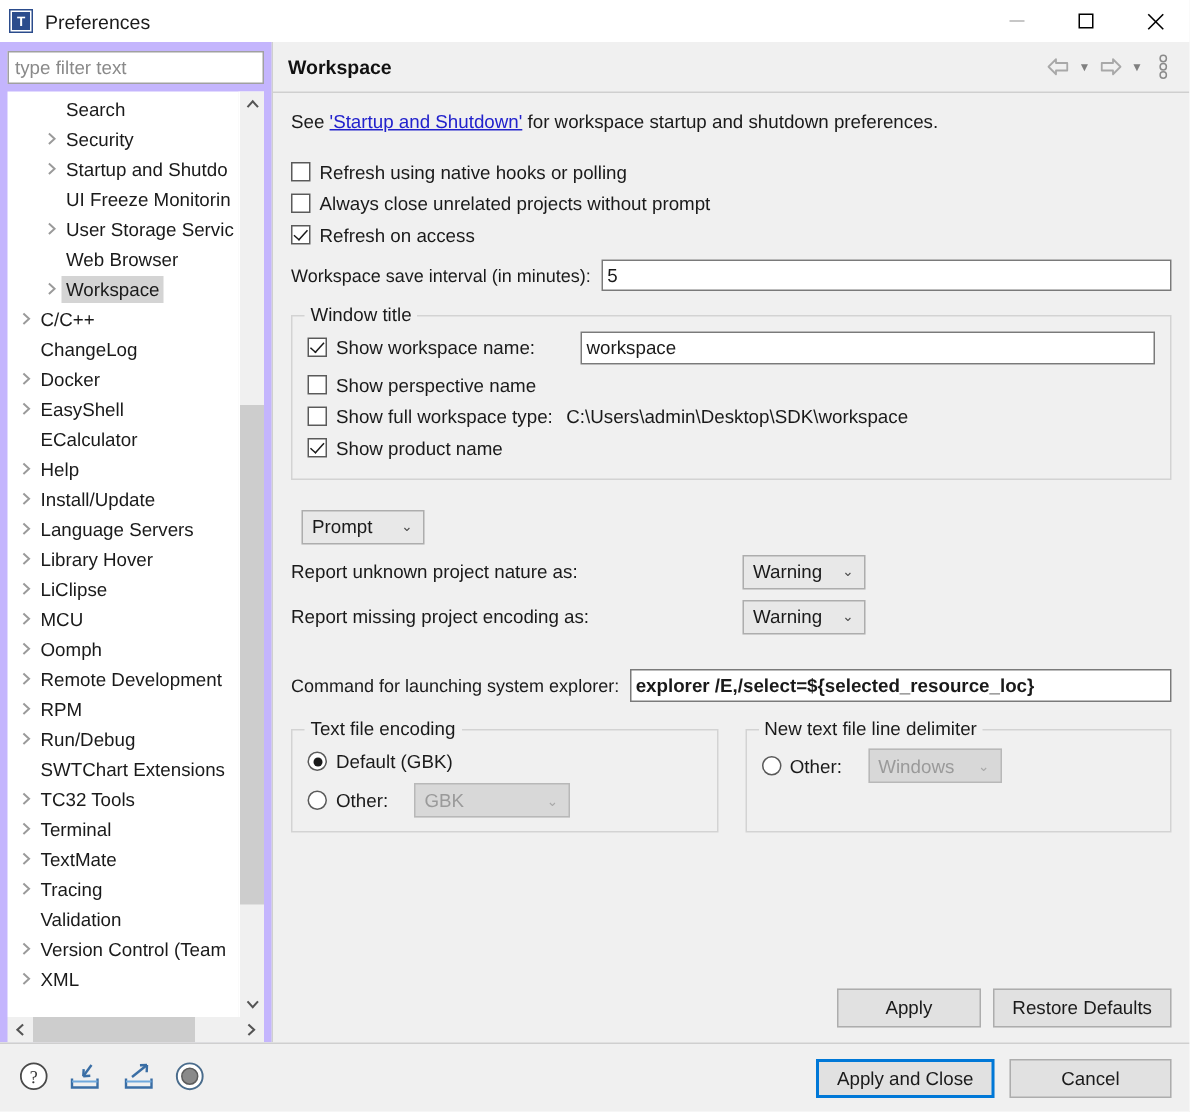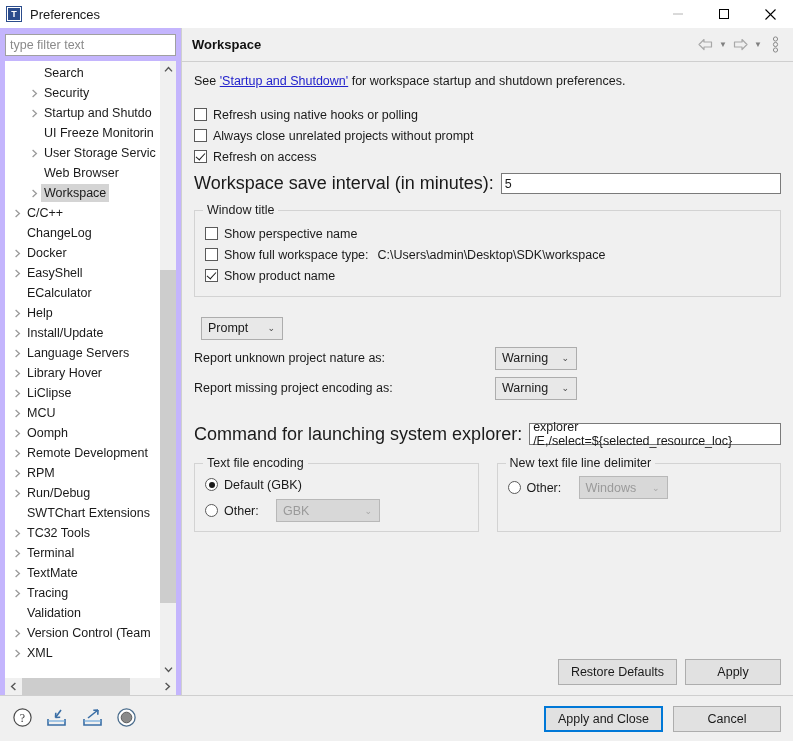--- a/index.html
+++ b/index.html
@@ -231,21 +231,21 @@
     content: "";
     width: 6px; height: 6px;
     border-radius: 50%;
     background: #1a1a1a;
   }
 
   .fieldrow {
     display: flex; align-items: center;
     margin-top: 6px;
   }
-  .fieldrow .flabel { font-size: 18px; }
+  .fieldrow .flabel { font-size: 12px; }
   .txtinput {
     border: 1px solid #7a7a7a;
     background: #ffffff;
     height: 21px;
     padding: 0 3px;
     font-size: 12.5px;
     display: flex; align-items: center;
     color: #1a1a1a;
   }
 
@@ -608,20 +608,25 @@
         </div>
 
         <div class="fieldrow">
           <span class="flabel">Workspace save interval (in minutes):</span>
           <span class="txtinput" style="flex:1; margin-left:7px;">5</span>
         </div>
 
         <div class="group">
           <span class="gtitle">Window title</span>
 
+          <div class="cbrow" style="margin-top:2px;">
+            <span class="cb checked"></span>
+            <span style="width:163px;">Show workspace name:</span>
+            <span class="txtinput" style="flex:1; height:22px;">workspace</span>
+          </div>
 
           <div class="cbrow" style="margin-top:4px;">
             <span class="cb"></span>
             <span>Show perspective name</span>
           </div>
 
           <div class="cbrow">
             <span class="cb"></span>
             <span>Show full workspace type:</span>
             <span style="margin-left:9px;">C:\Users\admin\Desktop\SDK\workspace</span>
@@ -651,21 +656,21 @@
             <span class="slabel" style="width:301px;">Report missing project encoding as:</span>
             <span class="combo" style="width:82px;">
               <span>Warning</span>
               <span class="cb-caret">⌄</span>
             </span>
           </div>
         </div>
 
         <div class="fieldrow" style="margin-top:20px;">
           <span class="flabel">Command for launching system explorer:</span>
-          <span class="txtinput" style="flex:1; margin-left:7px; height:22px;">explorer /E,/select=${selected_resource_loc}</span>
+          <span class="txtinput" style="flex:1; margin-left:7px; height:22px;font-weight:bold;">explorer /E,/select=${selected_resource_loc}</span>
         </div>
 
         <div style="display:flex; gap:18px; margin-top:18px;">
 
           <div class="group" style="flex:1; margin-top:0;">
             <span class="gtitle">Text file encoding</span>
             <div class="cbrow" style="margin-top:2px;">
               <span class="radio checked"></span>
               <span>Default (GBK)</span>
             </div>
@@ -688,22 +693,22 @@
                 <span>Windows</span>
                 <span class="cb-caret">⌄</span>
               </span>
             </div>
           </div>
 
         </div>
       </div>
 
       <div class="footer-btns">
+        <div class="btn" style="min-width:96px;">Apply</div>
         <div class="btn">Restore Defaults</div>
-        <div class="btn" style="min-width:96px;">Apply</div>
       </div>
 
     </div>
   </div>
 
   <div class="bottombar">
     <div class="icons">
       <span>
         <svg width="21" height="21" viewBox="0 0 21 21">
           <circle cx="10.5" cy="10.5" r="8.6" fill="#fff" stroke="#4a4a4a" stroke-width="1.2"></circle>

